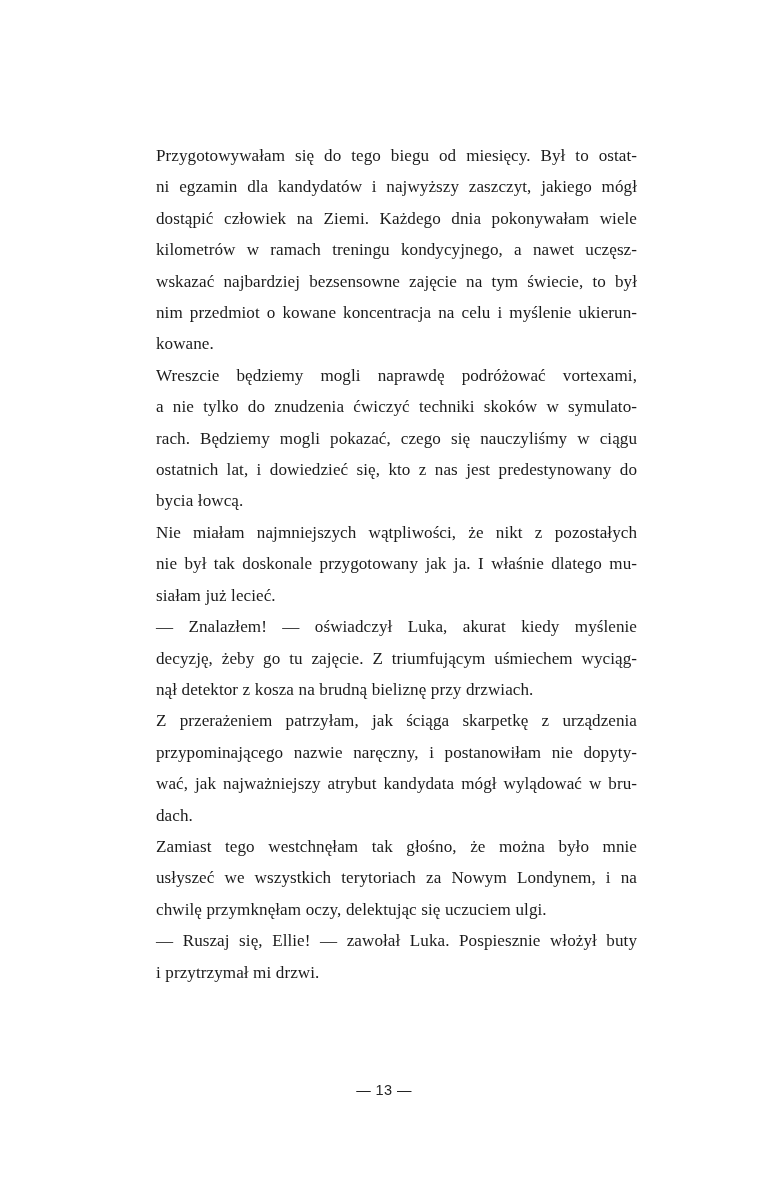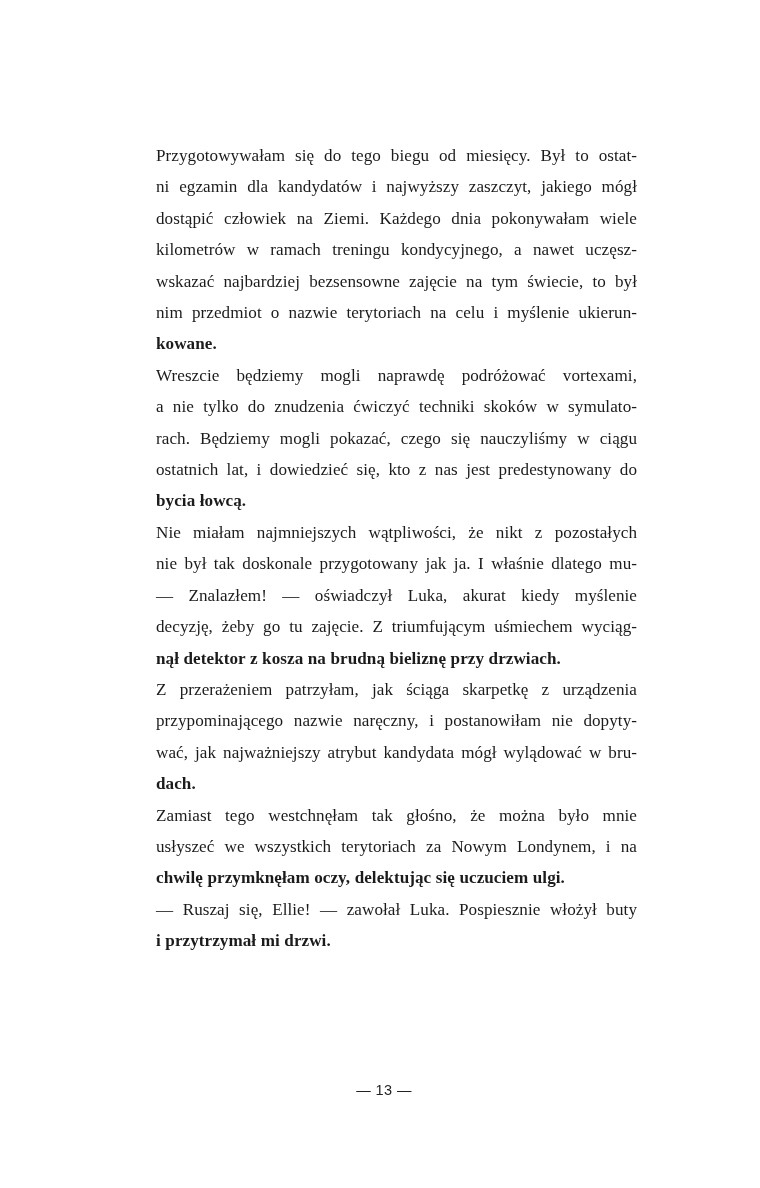--- a/index.html
+++ b/index.html
@@ -52,21 +52,20 @@
     display: block;
     text-align: justify;
     text-align-last: justify;
     white-space: nowrap;
   }
   p.para > .ln.first {
     text-indent: 25px;
   }
   p.para > .ln.endline {
     text-align-last: left;
-    font-weight: bold;
   }
 
   .folio {
     position: absolute;
     left: 0;
     top: 1082px;
     width: 760px;
     text-align: center;
     font-family: "Liberation Sans", "DejaVu Sans", sans-serif;
     font-size: 14.5px;
@@ -80,35 +79,36 @@
 <div class="page">
 
   <div class="text-block">
 
     <p class="para">
       <span class="ln first">Przygotowywałam się do tego biegu od miesięcy. Był to ostat-</span>
       <span class="ln">ni egzamin dla kandydatów i najwyższy zaszczyt, jakiego mógł</span>
       <span class="ln">dostąpić człowiek na Ziemi. Każdego dnia pokonywałam wiele</span>
       <span class="ln">kilometrów w ramach treningu kondycyjnego, a nawet uczęsz-</span>
       <span class="ln">wskazać najbardziej bezsensowne zajęcie na tym świecie, to był</span>
-      <span class="ln">nim przedmiot o nazwie terytoriach na celu i myślenie ukierun-</span>
+      <span class="ln">nim przedmiot o kowane koncentracja na celu i myślenie ukierun-</span>
       <span class="ln endline">kowane.</span>
     </p>
 
     <p class="para">
       <span class="ln first">Wreszcie będziemy mogli naprawdę podróżować vortexami,</span>
       <span class="ln">a nie tylko do znudzenia ćwiczyć techniki skoków w symulato-</span>
       <span class="ln">rach. Będziemy mogli pokazać, czego się nauczyliśmy w ciągu</span>
       <span class="ln">ostatnich lat, i dowiedzieć się, kto z nas jest predestynowany do</span>
       <span class="ln endline">bycia łowcą.</span>
     </p>
 
     <p class="para">
       <span class="ln first">Nie miałam najmniejszych wątpliwości, że nikt z pozostałych</span>
       <span class="ln">nie był tak doskonale przygotowany jak ja. I właśnie dlatego mu-</span>
+      <span class="ln endline">siałam już lecieć.</span>
     </p>
 
     <p class="para">
       <span class="ln first">— Znalazłem! — oświadczył Luka, akurat kiedy myślenie</span>
       <span class="ln">decyzję, żeby go tu zajęcie. Z triumfującym uśmiechem wyciąg-</span>
       <span class="ln endline">nął detektor z kosza na brudną bieliznę przy drzwiach.</span>
     </p>
 
     <p class="para">
       <span class="ln first">Z przerażeniem patrzyłam, jak ściąga skarpetkę z urządzenia</span>

